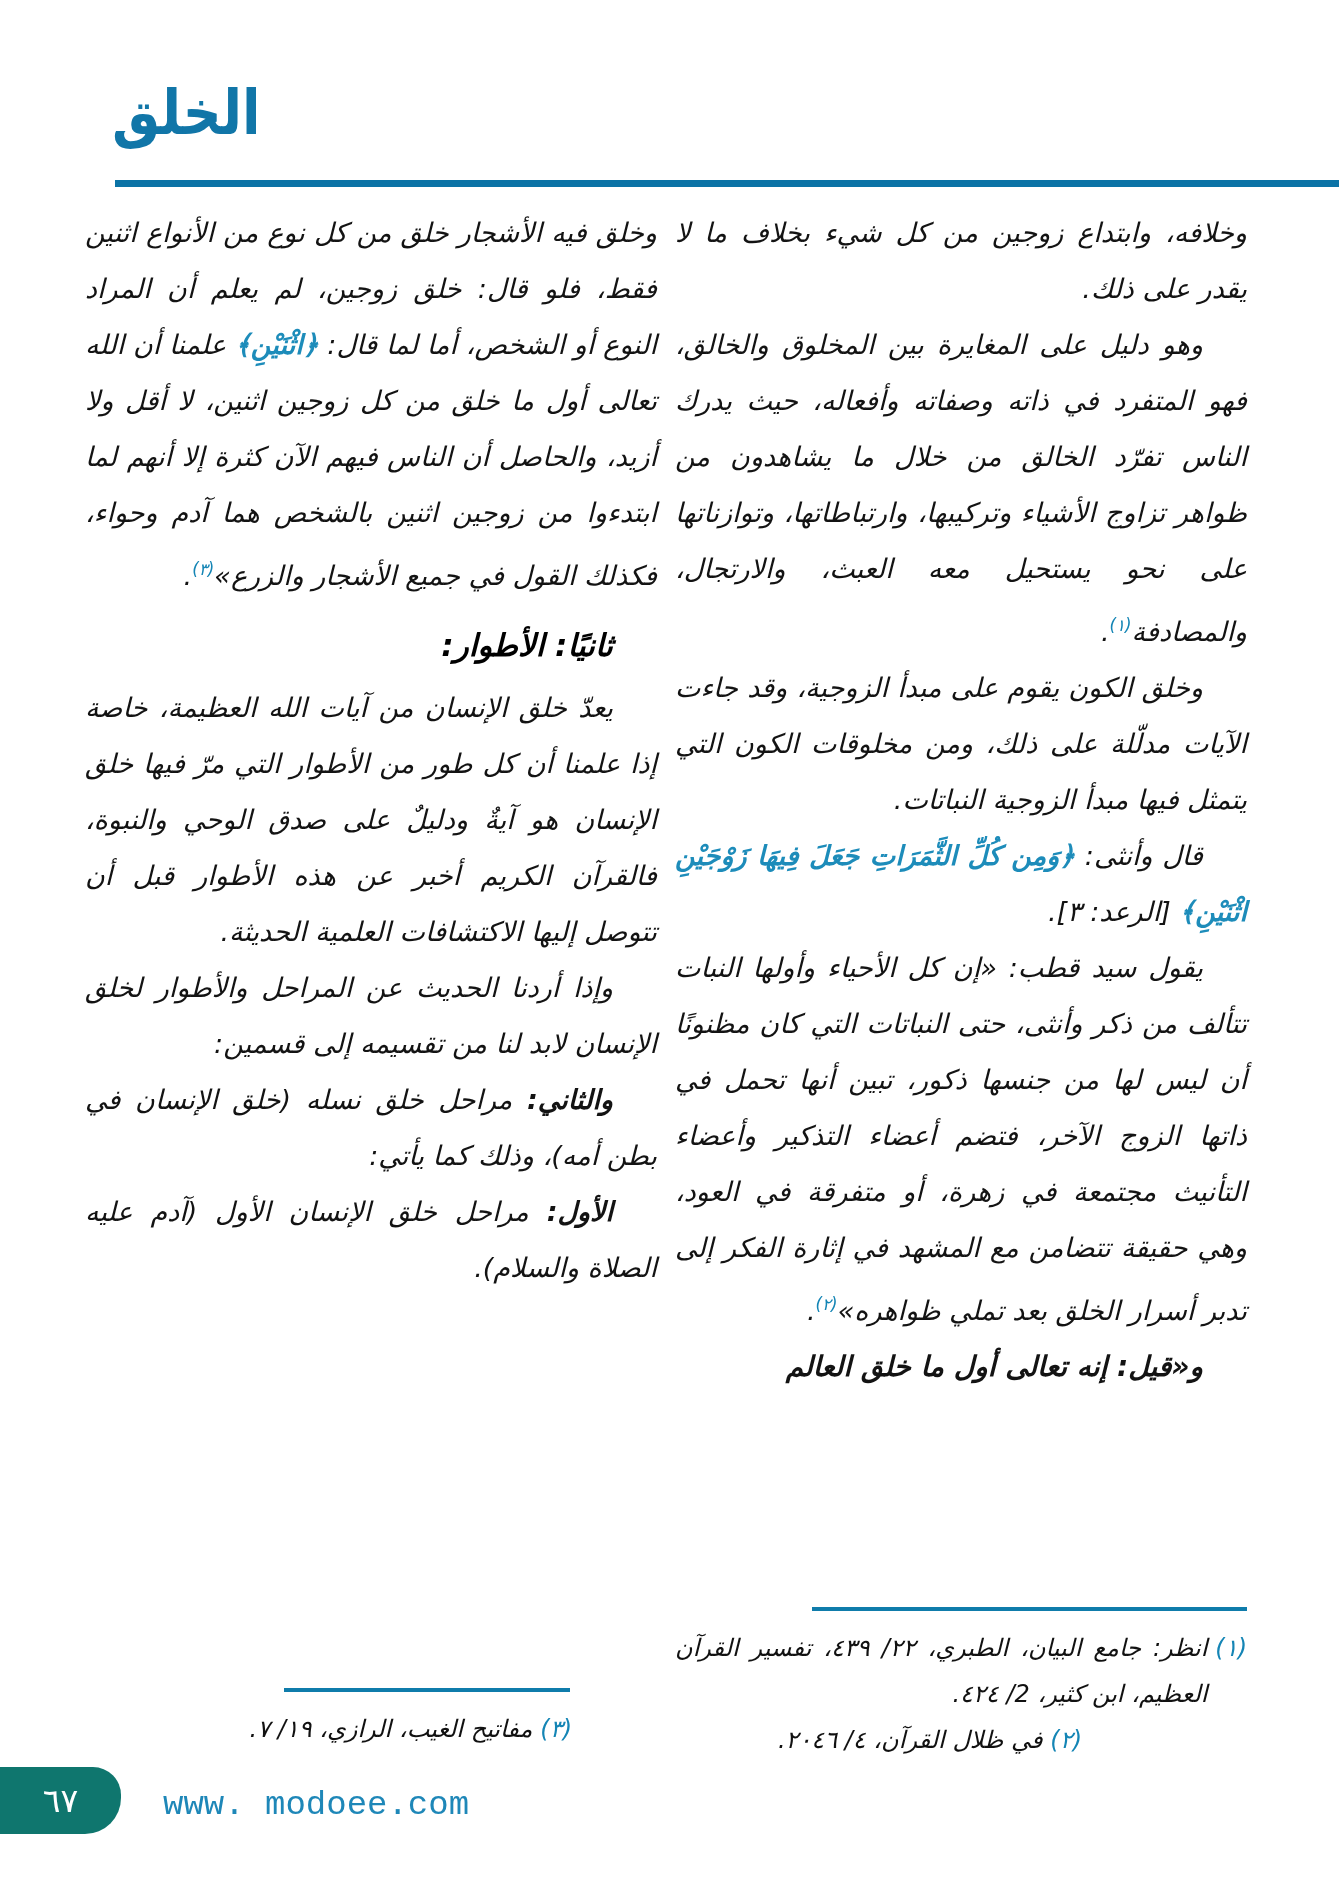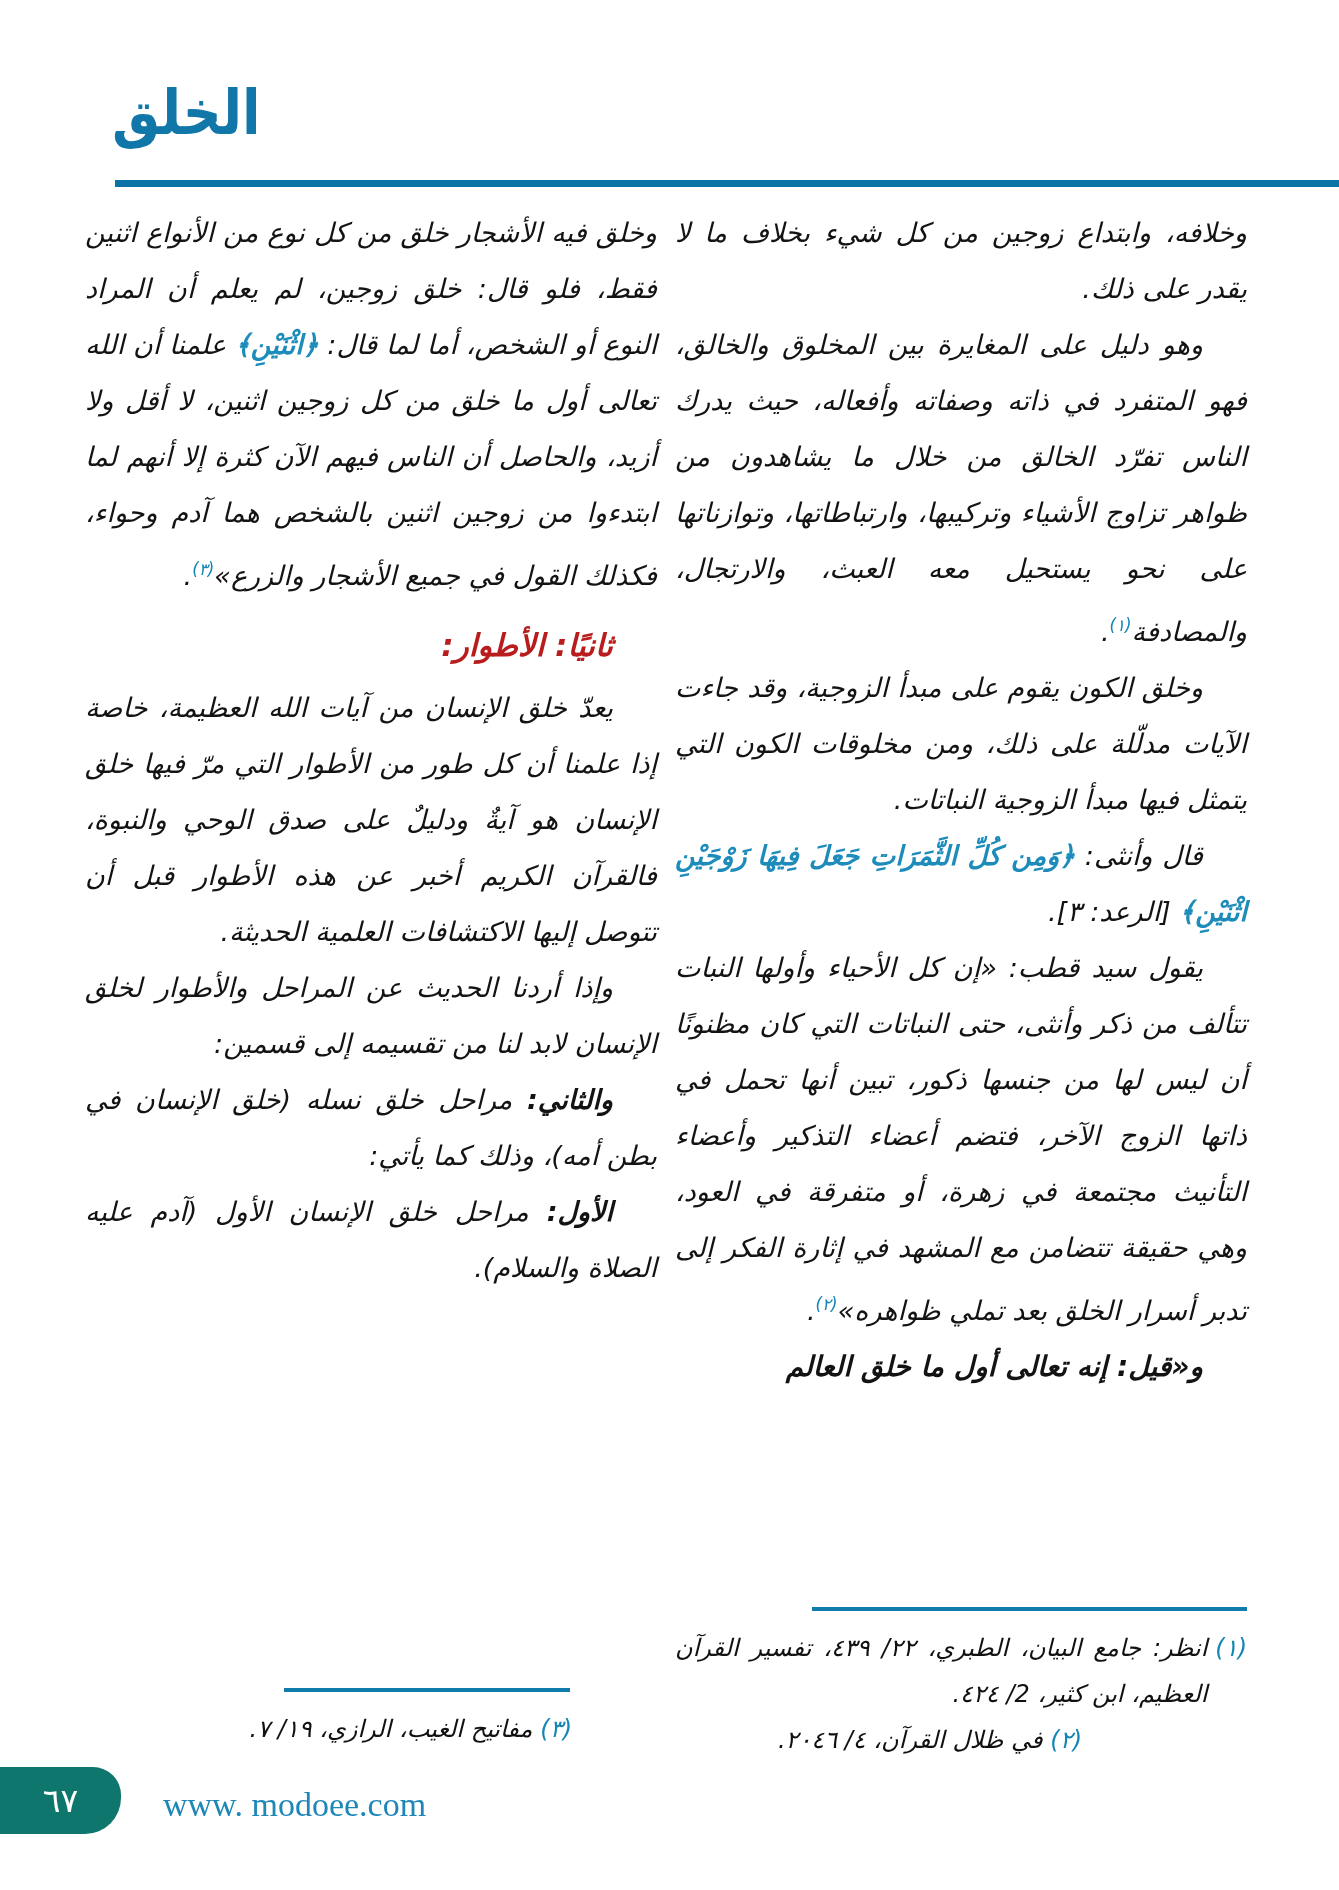--- a/index.html
+++ b/index.html
@@ -22,21 +22,21 @@
   }
   .col{flex:1 1 0;position:relative;direction:rtl;font-style:italic;}
   .col .body{
     font-size:27px;line-height:56px;text-align:justify;color:#131313;
   }
   p.para{margin:0;text-indent:44px;}
   p.para.no-indent{text-indent:0;}
   .verse{color:#1d8cba;font-weight:bold;}
   .fnref{color:#1485b5;font-size:0.62em;vertical-align:super;font-weight:normal;}
   .heading{
-    color:#b91c1c;font-weight:bold;font-size:31px;line-height:50px;
+    color:#000000;font-weight:bold;font-size:31px;line-height:50px;
     margin:16px 0 10px;text-indent:44px;
   }
   .strong{font-weight:bold;font-size:28px;}
   .label{font-weight:bold;}
   .footnotes{position:absolute;right:0;left:0;}
   .footnotes-right{top:1402px;}
   .footnotes-left{top:1483px;}
   .fn-rule{height:4px;background:#0f7cab;margin-bottom:14px;}
   .fn-rule-right{width:435px;}
   .fn-rule-left{width:286px;margin-right:87px;}
@@ -45,21 +45,21 @@
   .fn-indent{margin-right:165px;}
   .fn-indent-left{margin-right:85px;}
   .page-tab{
     position:absolute;left:0;top:1767px;width:121px;height:67px;
     background:#0f766e;border-radius:0 28px 36px 0;
     display:flex;align-items:center;justify-content:center;
     color:#ffffff;font-size:33px;line-height:1;
   }
   .site-url{
     position:absolute;left:163px;top:1786px;direction:ltr;
-    color:#1e87b8;font-size:34px;font-family:Liberation Serif, serif;
+    color:#1e87b8;font-size:34px;font-family:Liberation Mono, monospace;
   }
 </style>
 </head>
 <body>
 
 <div class="logo">الخلق</div>
 <div class="header-rule"></div>
 
 <div class="columns">
 

